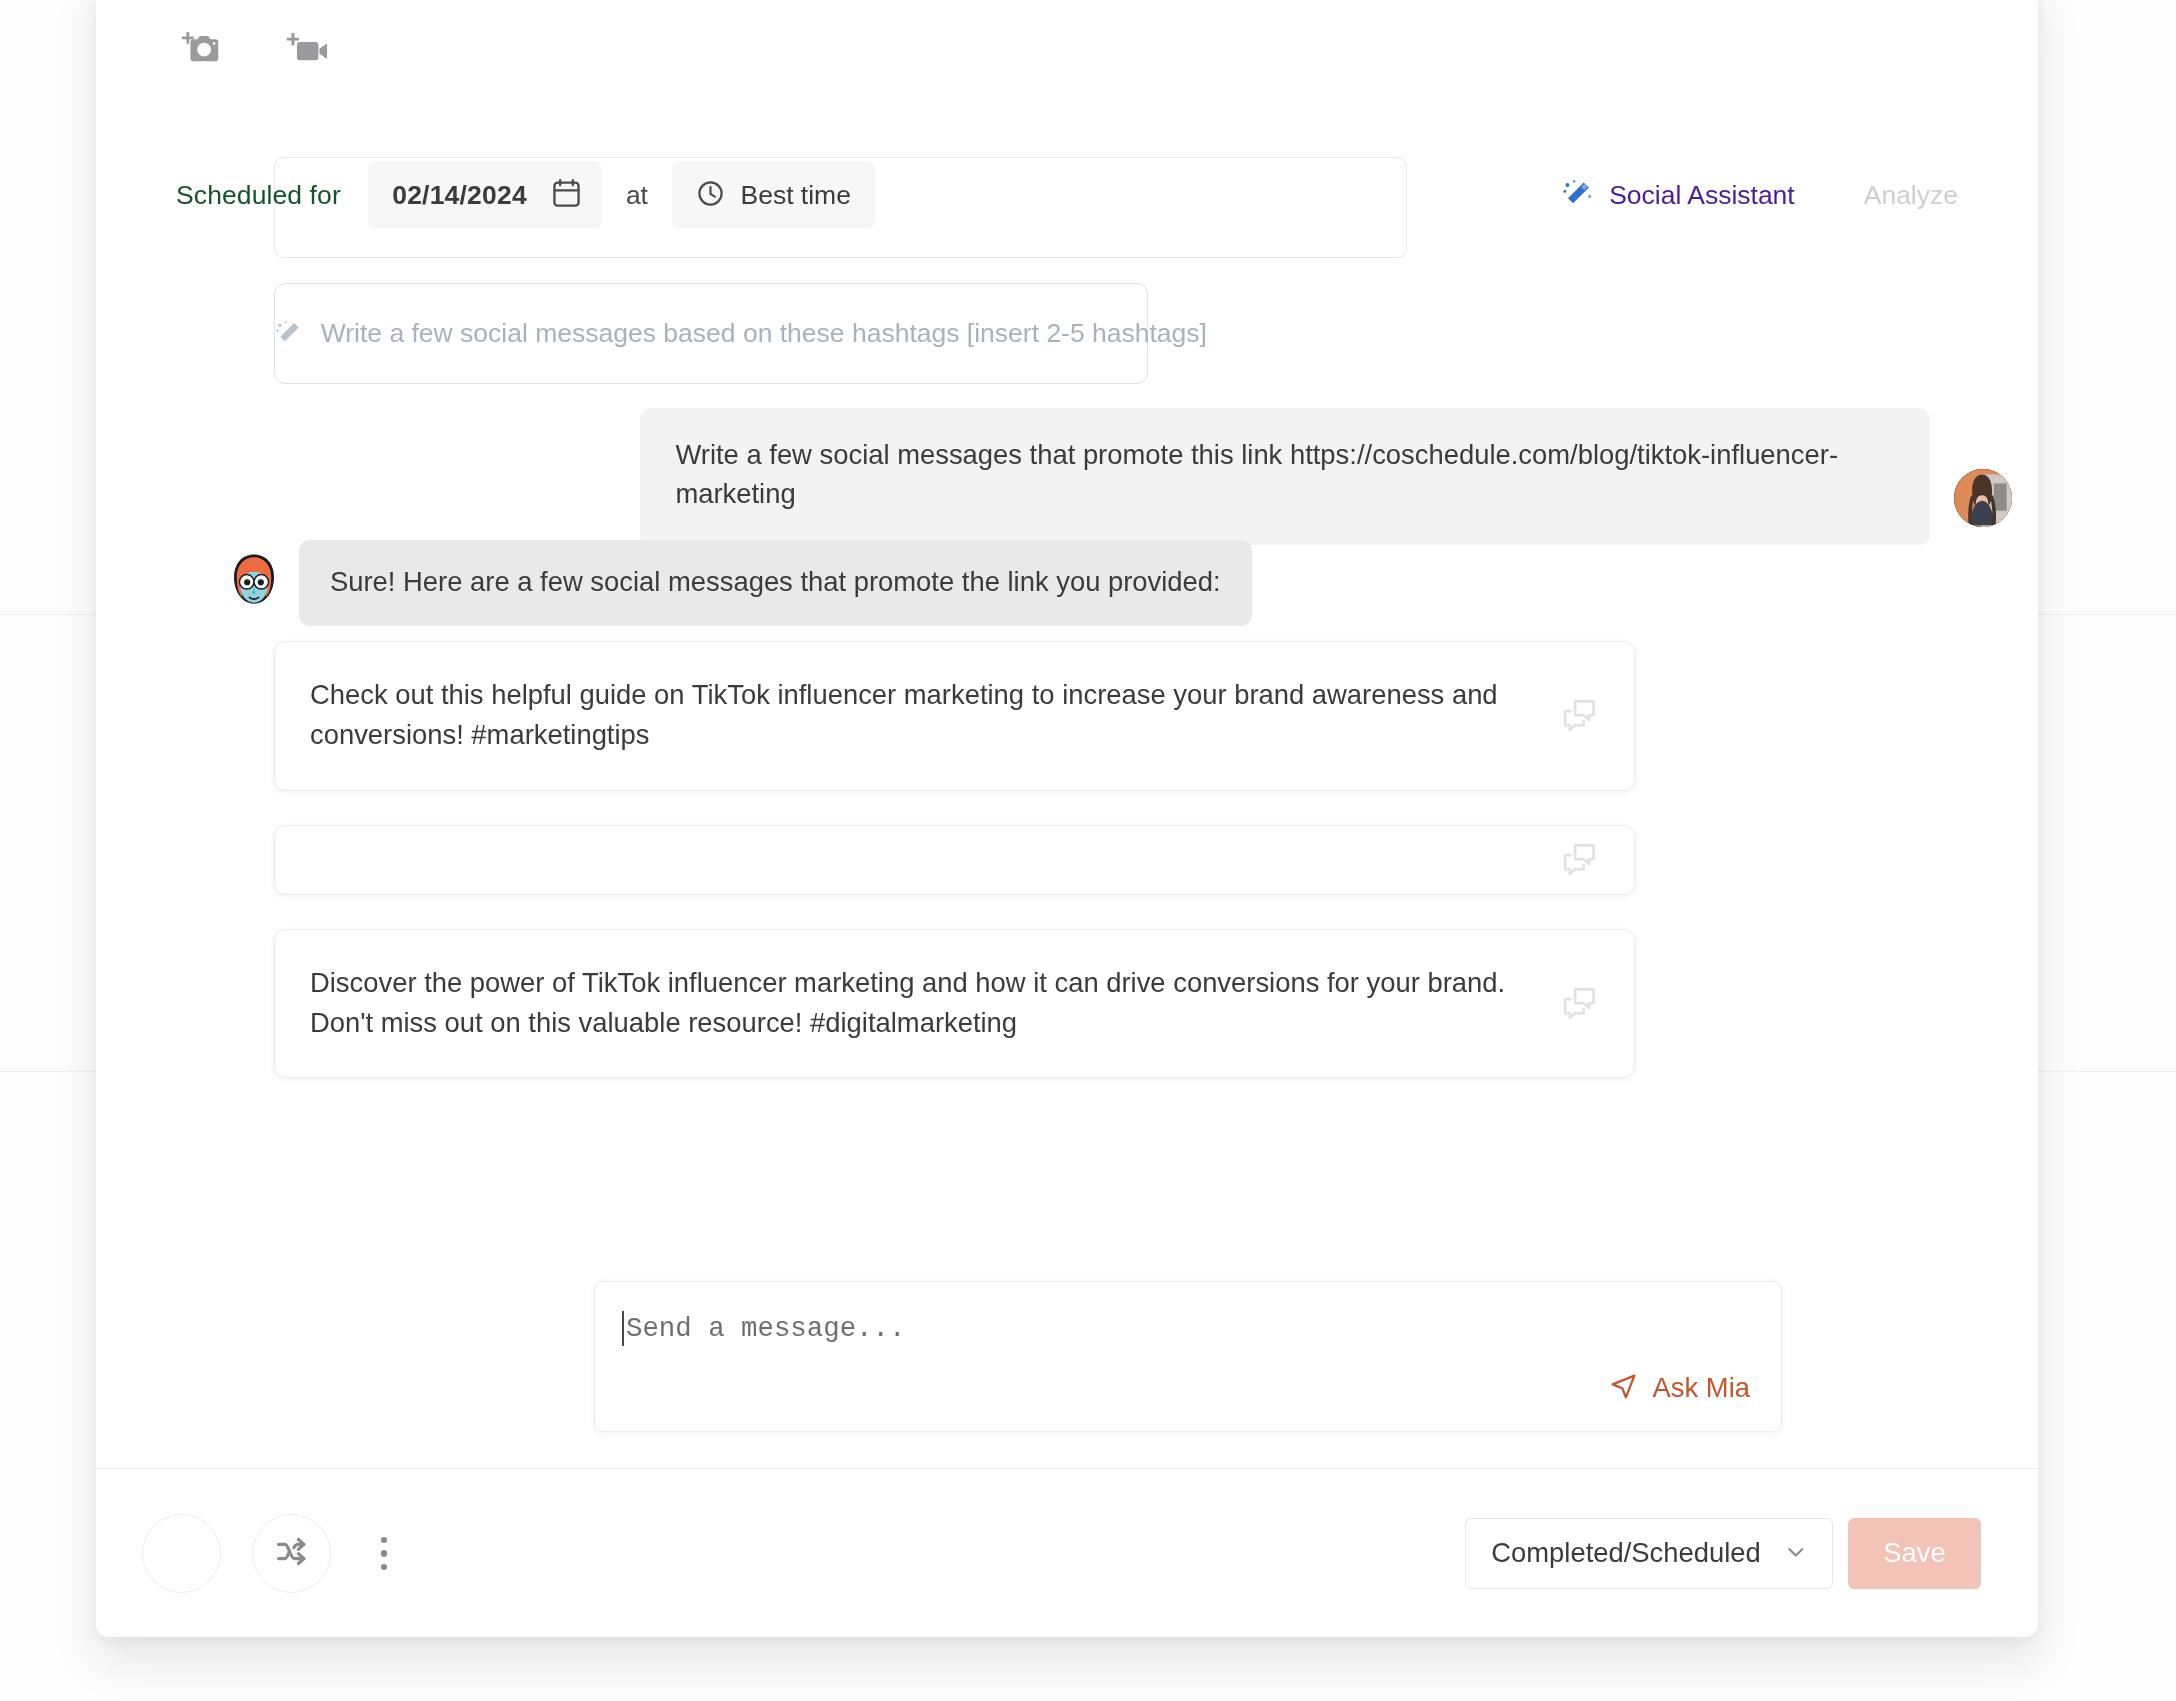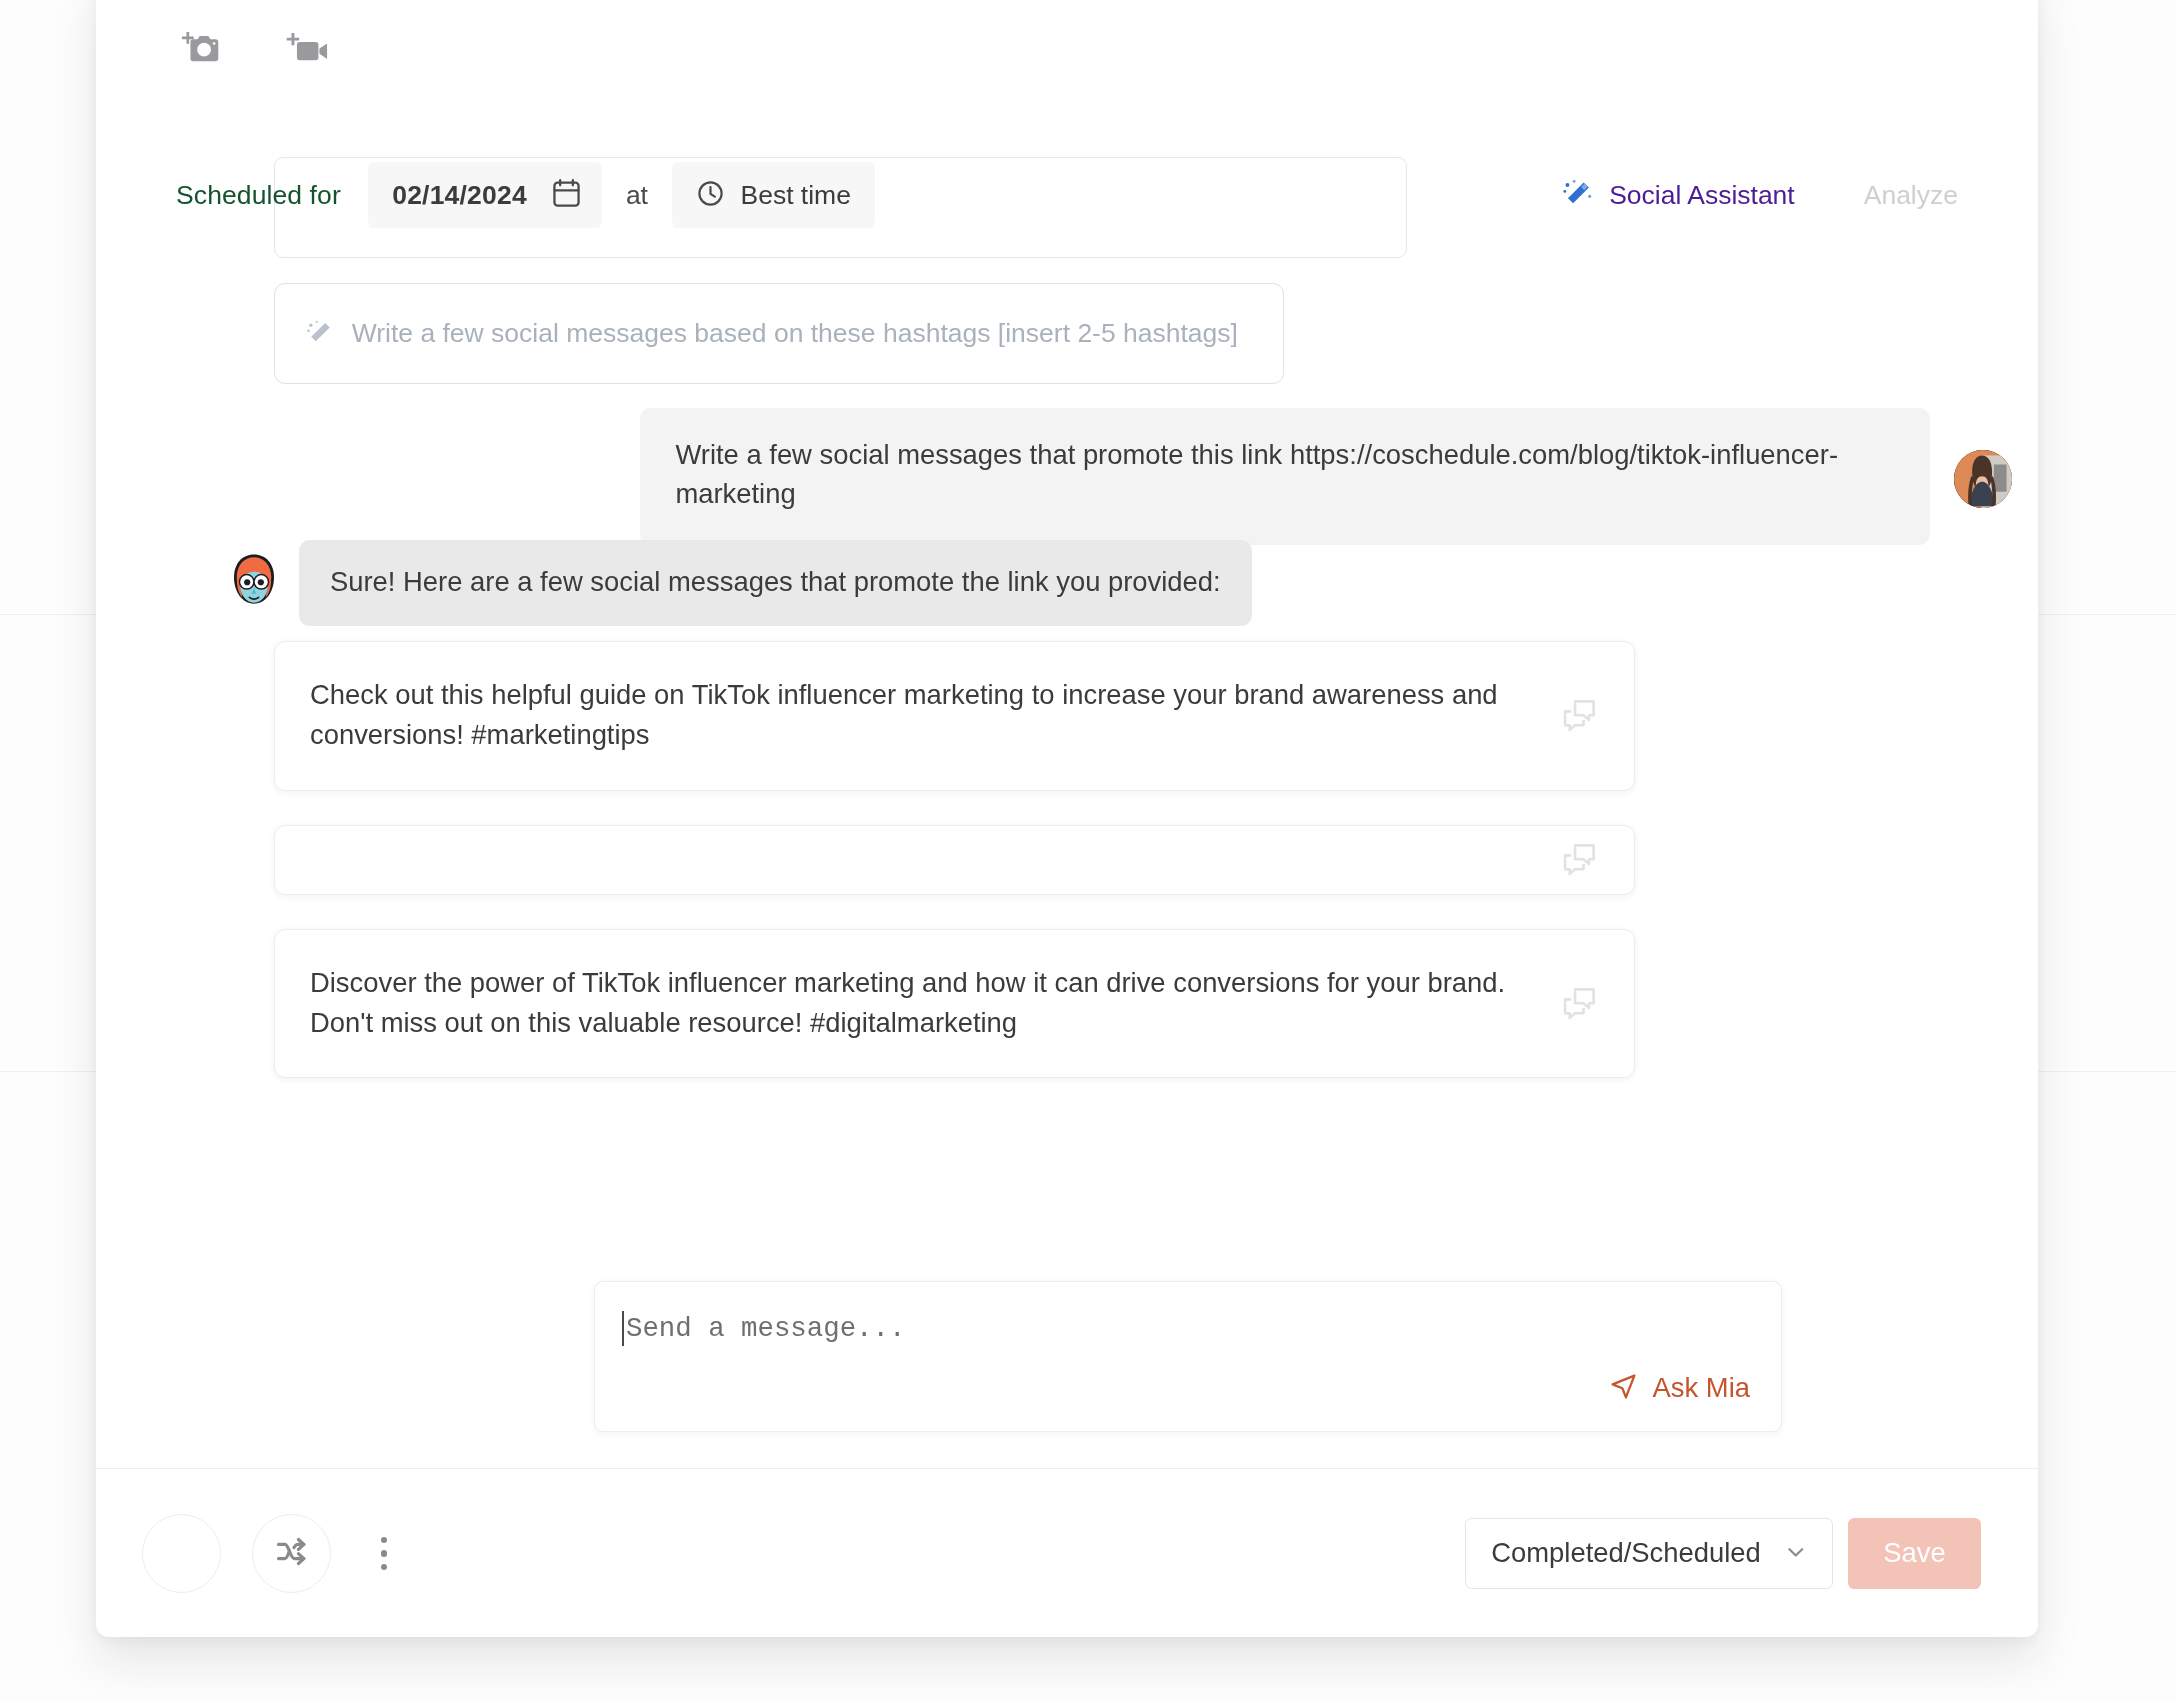--- a/index.html
+++ b/index.html
@@ -169,46 +169,45 @@
     top: 274px;
     width: 1942px;
     height: 1060px;
   }
 
   
   #hashtag-prompt {
     position: absolute;
     left: 178px;
     top: 35px;
-    width: 1010px;
+    width: 874px;
     height: 101px;
     border: 1.4px solid #dbe2e8;
     border-radius: 11px;
     background: #fff;
     box-sizing: border-box;
     display: flex;
     align-items: center;
-    padding-left: 31px;
     gap: 18.3px;
     cursor: pointer;
   }
   #hashtag-prompt-text {
     font-size: 26.5px;
     color: #a9b1bb;
     white-space: nowrap;
   }
 
   
   #user-message-row {
     position: absolute;
     left: 0;
     top: 160px;
     width: 1942px;
     display: flex;
-    align-items: flex-start;
+    align-items: center;
     justify-content: flex-end;
     padding-right: 25.6px;
     box-sizing: border-box;
   }
   #user-bubble {
     max-width: 1290px;
     background: #f3f3f4;
     border-radius: 11px;
     padding: 27.4px 35px 31px 35px;
     box-sizing: border-box;

